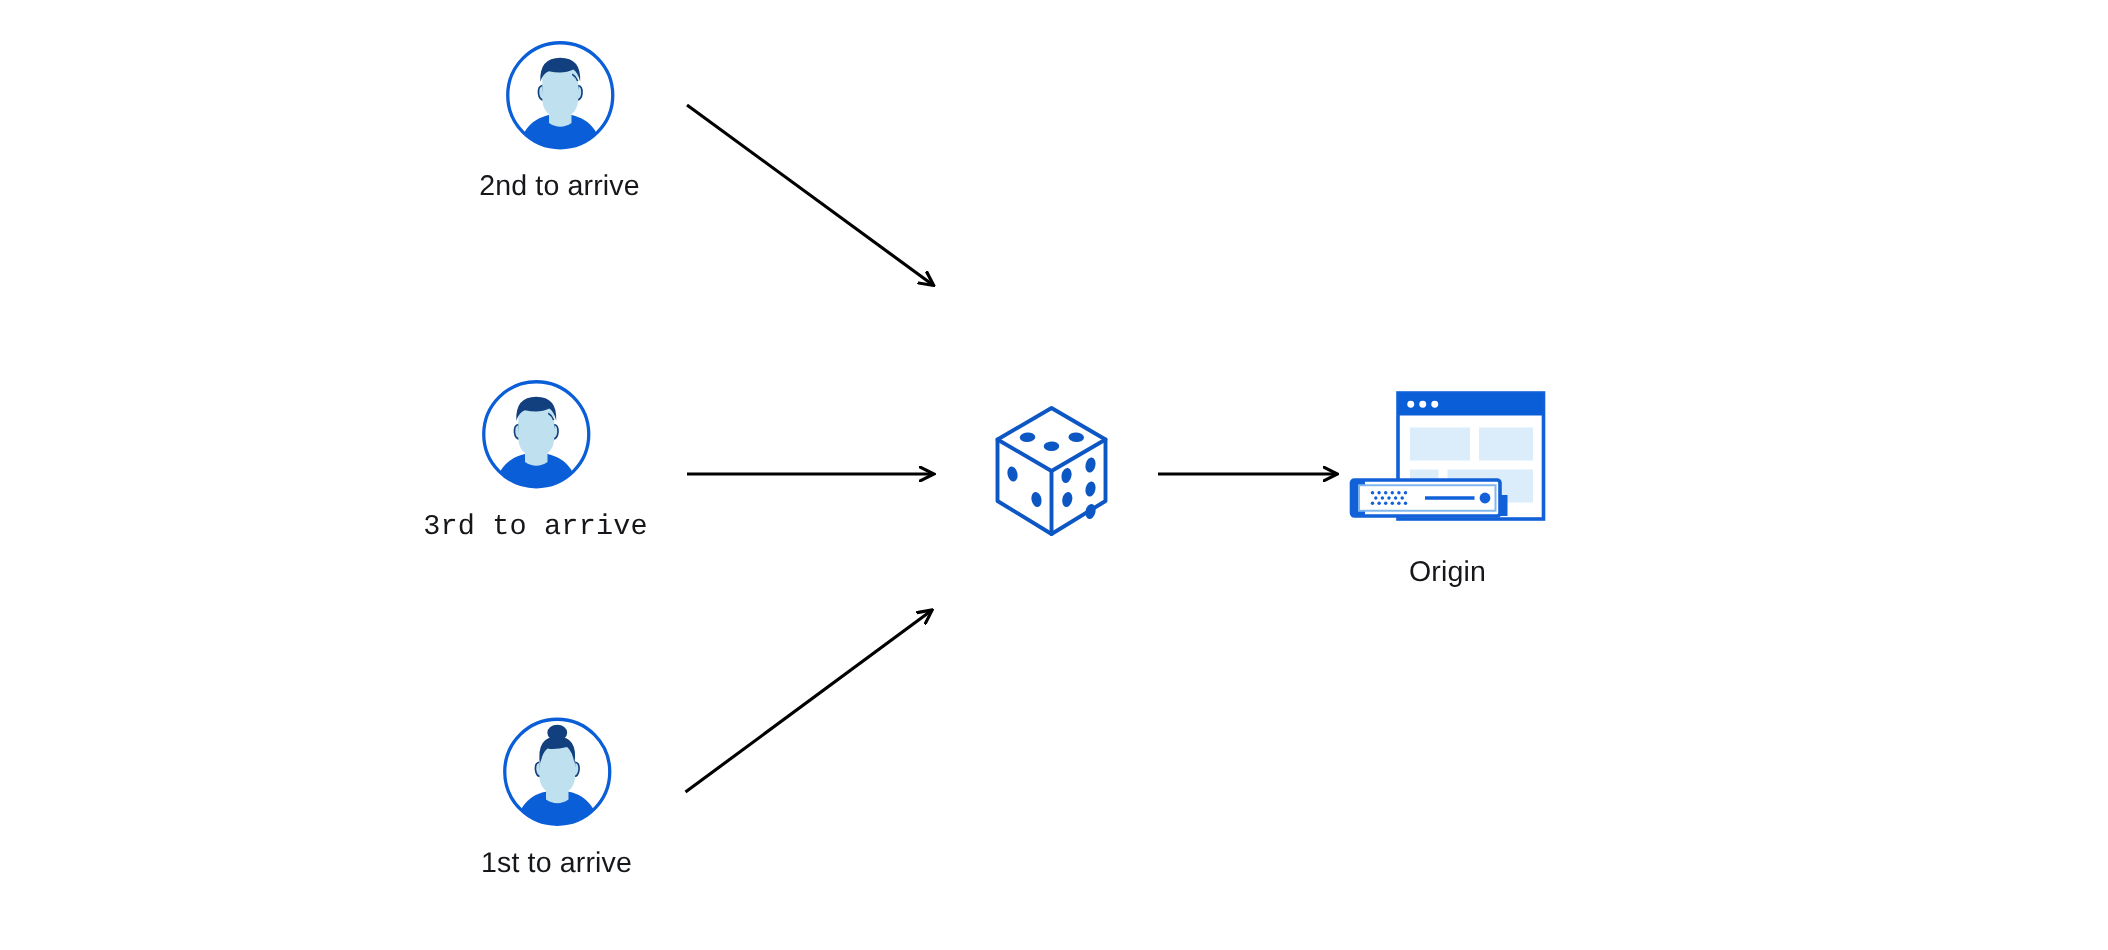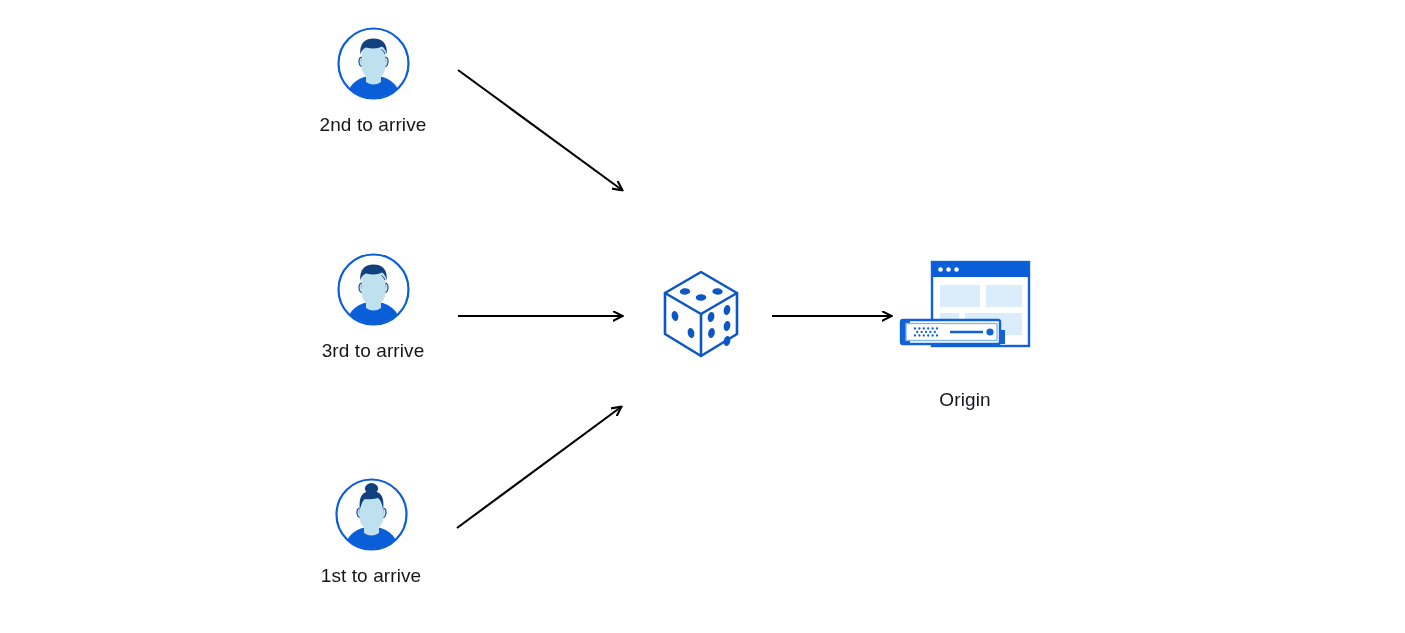--- a/index.html
+++ b/index.html
@@ -25,21 +25,21 @@
     align-items: center;
   }
   .node-label {
     font-size: 19px;
     color: #15171a;
     line-height: 1.3;
     white-space: nowrap;
     letter-spacing: 0.1px;
   }
   .avatar-node .node-label { margin-top: 12px; }
-  .origin-node .node-label { margin-top: 32px; }
+  .origin-node .node-label { margin-top: 14px; }
 
   .avatar-wrap {
     width: 75px;
     height: 75px;
   }
   .dice-wrap {
     width: 86px;
     height: 92px;
   }
   .origin-wrap {
@@ -91,21 +91,21 @@
           <path d="M49.2 31 q3.2 0.4 2.8 5.2 q-0.5 4.6 -3.9 4.4 Z" fill="#bfe0ef" stroke="#12407f" stroke-width="1.1"></path>
           <path d="M25.5 27 q0-13 12-13 q12 0 12 13 l0 12 q0 13 -12 13 q-12 0 -12 -13 Z" fill="#bfe0ef"></path>
           <path d="M24.2 28.5 q-0.8 -16 13.3 -16 q14.1 0 13.3 16 q-1.6 -6.2 -4.6 -8.1 q-6.5 3.3 -16.3 1.1 q-4 1.6 -5.7 7 Z" fill="#12407f"></path>
           <path d="M45.5 23.5 q2.5 1.5 3.6 4.5" fill="none" stroke="#12407f" stroke-width="1"></path>
         </g>
       </svg>
     </div>
     <div class="node-label">2nd to arrive</div>
   </div>
 
-  <div class="node avatar-node" style="left:298px; top:252px; width:150px;">
+  <div class="node avatar-node" style="left:282px; top:252px; width:150px;font-family:Liberation Mono, monospace;">
     <div class="avatar-wrap">
       <svg viewBox="0 0 75 75" width="75" height="75" xmlns="http://www.w3.org/2000/svg">
         <defs>
           <clipPath id="clipA2">
               <circle cx="37.5" cy="37.5" r="34.5"></circle>
             </clipPath>
         </defs>
         <circle cx="37.5" cy="37.5" r="35" fill="#ffffff" stroke="#0a5ed7" stroke-width="2.2"></circle>
         <g clip-path="url(#clipA2)">
           <path d="M37.5 50 C22 50 12 58 9 75 L66 75 C63 58 53 50 37.5 50 Z" fill="#0a5ed7"></path>

